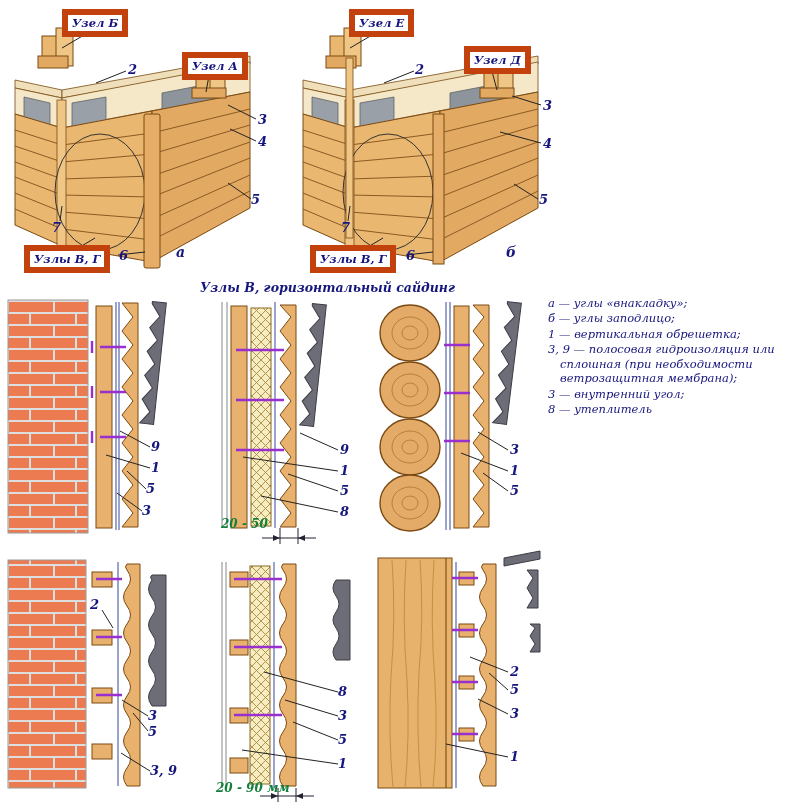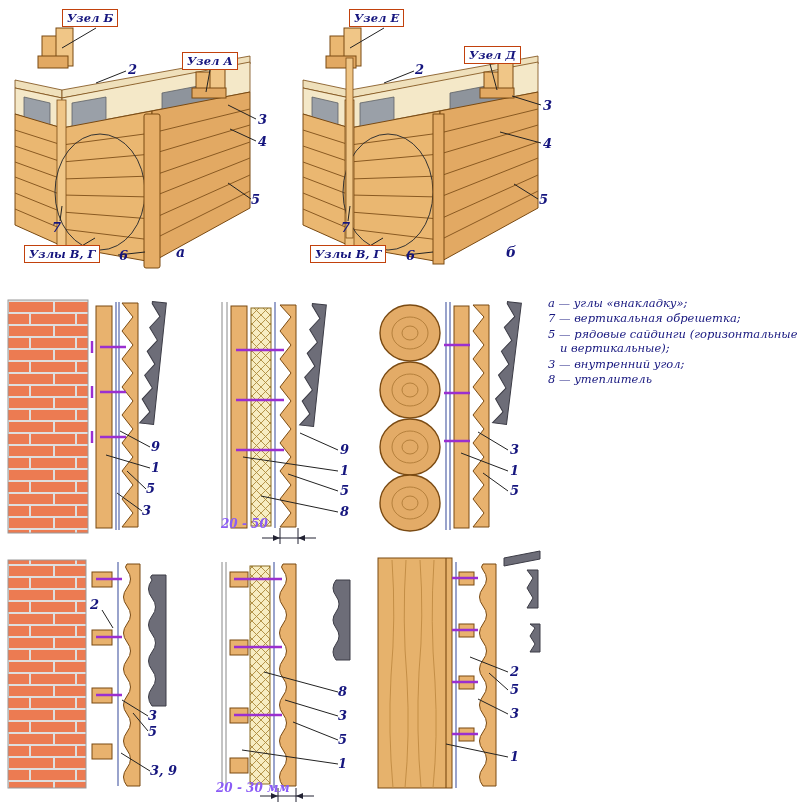--- a/index.html
+++ b/index.html
@@ -1,25 +1,25 @@
 <!DOCTYPE html>
 <html><head>
 <meta charset="utf-8">
 <style>
   html,body{margin:0;padding:0;background:#fff;}
   #stage{position:relative;width:810px;height:808px;background:#fff;overflow:hidden;
          border-right:2px solid #d9d9d9;border-bottom:2px solid #e3e3e3;
          font-family:"DejaVu Serif",serif;}
   #art{position:absolute;left:0;top:0;}
-  .nbox{position:absolute;border:1px solid #c2410c;background:#fff;color:#15157e;
+  .nbox{position:absolute;border:6px solid #c2410c;background:#fff;color:#15157e;
         font:italic bold 11.5px "DejaVu Serif",serif;padding:1px 4px;white-space:nowrap;z-index:3;}
   .co{position:absolute;color:#15157e;font:italic bold 13px "DejaVu Serif",serif;z-index:3;white-space:nowrap;}
   .ltr{position:absolute;color:#15157e;font:italic bold 14px "DejaVu Serif",serif;z-index:3;}
   .ttl{position:absolute;color:#15157e;font:italic bold 12.5px "DejaVu Serif",serif;white-space:nowrap;z-index:3;}
-  .dim{position:absolute;color:#8b5cf6;font:italic bold 12px "DejaVu Serif",serif;white-space:nowrap;z-index:3;}
+  .dim{position:absolute;color:#15803d;font:italic bold 12px "DejaVu Serif",serif;white-space:nowrap;z-index:3;}
   .legend{position:absolute;left:548px;top:296px;width:256px;color:#15157e;
           font:italic 11.5px "DejaVu Serif",serif;line-height:1.26;z-index:3;}
   .legend .li{padding-left:12px;text-indent:-12px;margin-bottom:1px;}
 </style>
 </head>
 <body>
 
 <div id="stage">
 
 <svg id="art" width="810" height="808" viewBox="0 0 810 808">
@@ -234,48 +234,50 @@
 <div class="co" style="left:415px;top:62px">2</div>
 <div class="nbox" style="left:464px;top:46px">Узел Д</div>
 <div class="co" style="left:543px;top:98px">3</div>
 <div class="co" style="left:543px;top:136px">4</div>
 <div class="co" style="left:539px;top:192px">5</div>
 <div class="co" style="left:341px;top:220px">7</div>
 <div class="co" style="left:406px;top:248px">6</div>
 <div class="nbox" style="left:310px;top:245px">Узлы В, Г</div>
 <div class="ltr" style="left:506px;top:244px">б</div>
 
+<div class="ttl" style="left:200px;top:280px">Узлы В, горизонтальный сайдинг</div>
 <div class="co" style="left:151px;top:439px">9</div>
 <div class="co" style="left:151px;top:460px">1</div>
 <div class="co" style="left:146px;top:481px">5</div>
 <div class="co" style="left:142px;top:503px">3</div>
 <div class="co" style="left:340px;top:442px">9</div>
 <div class="co" style="left:340px;top:463px">1</div>
 <div class="co" style="left:340px;top:483px">5</div>
 <div class="co" style="left:340px;top:504px">8</div>
 <div class="dim" style="left:221px;top:517px">20 - 50</div>
 <div class="co" style="left:510px;top:442px">3</div>
 <div class="co" style="left:510px;top:463px">1</div>
 <div class="co" style="left:510px;top:483px">5</div>
 
 <div class="legend">
   <div class="li">а — углы «внакладку»;</div>
-  <div class="li">7 — вертикальная обрешетка;</div>
-  <div class="li">5 — рядовые сайдинги (горизонтальные и вертикальные);</div>
+  <div class="li">б — углы заподлицо;</div>
+  <div class="li">1 — вертикальная обрешетка;</div>
+  <div class="li">3, 9 — полосовая гидроизоляция или сплошная (при необходимости ветрозащитная мембрана);</div>
   <div class="li">3 — внутренний угол;</div>
   <div class="li">8 — утеплитель</div>
 </div>
 
 <div class="co" style="left:90px;top:597px">2</div>
 <div class="co" style="left:148px;top:708px">3</div>
 <div class="co" style="left:148px;top:724px">5</div>
 <div class="co" style="left:150px;top:763px">3, 9</div>
 <div class="co" style="left:338px;top:684px">8</div>
 <div class="co" style="left:338px;top:708px">3</div>
 <div class="co" style="left:338px;top:732px">5</div>
 <div class="co" style="left:338px;top:756px">1</div>
-<div class="dim" style="left:216px;top:781px">20 - 30 мм</div>
+<div class="dim" style="left:216px;top:781px">20 - 90 мм</div>
 <div class="co" style="left:510px;top:664px">2</div>
 <div class="co" style="left:510px;top:682px">5</div>
 <div class="co" style="left:510px;top:706px">3</div>
 <div class="co" style="left:510px;top:749px">1</div>
 
 </div>
 
 </body></html>

